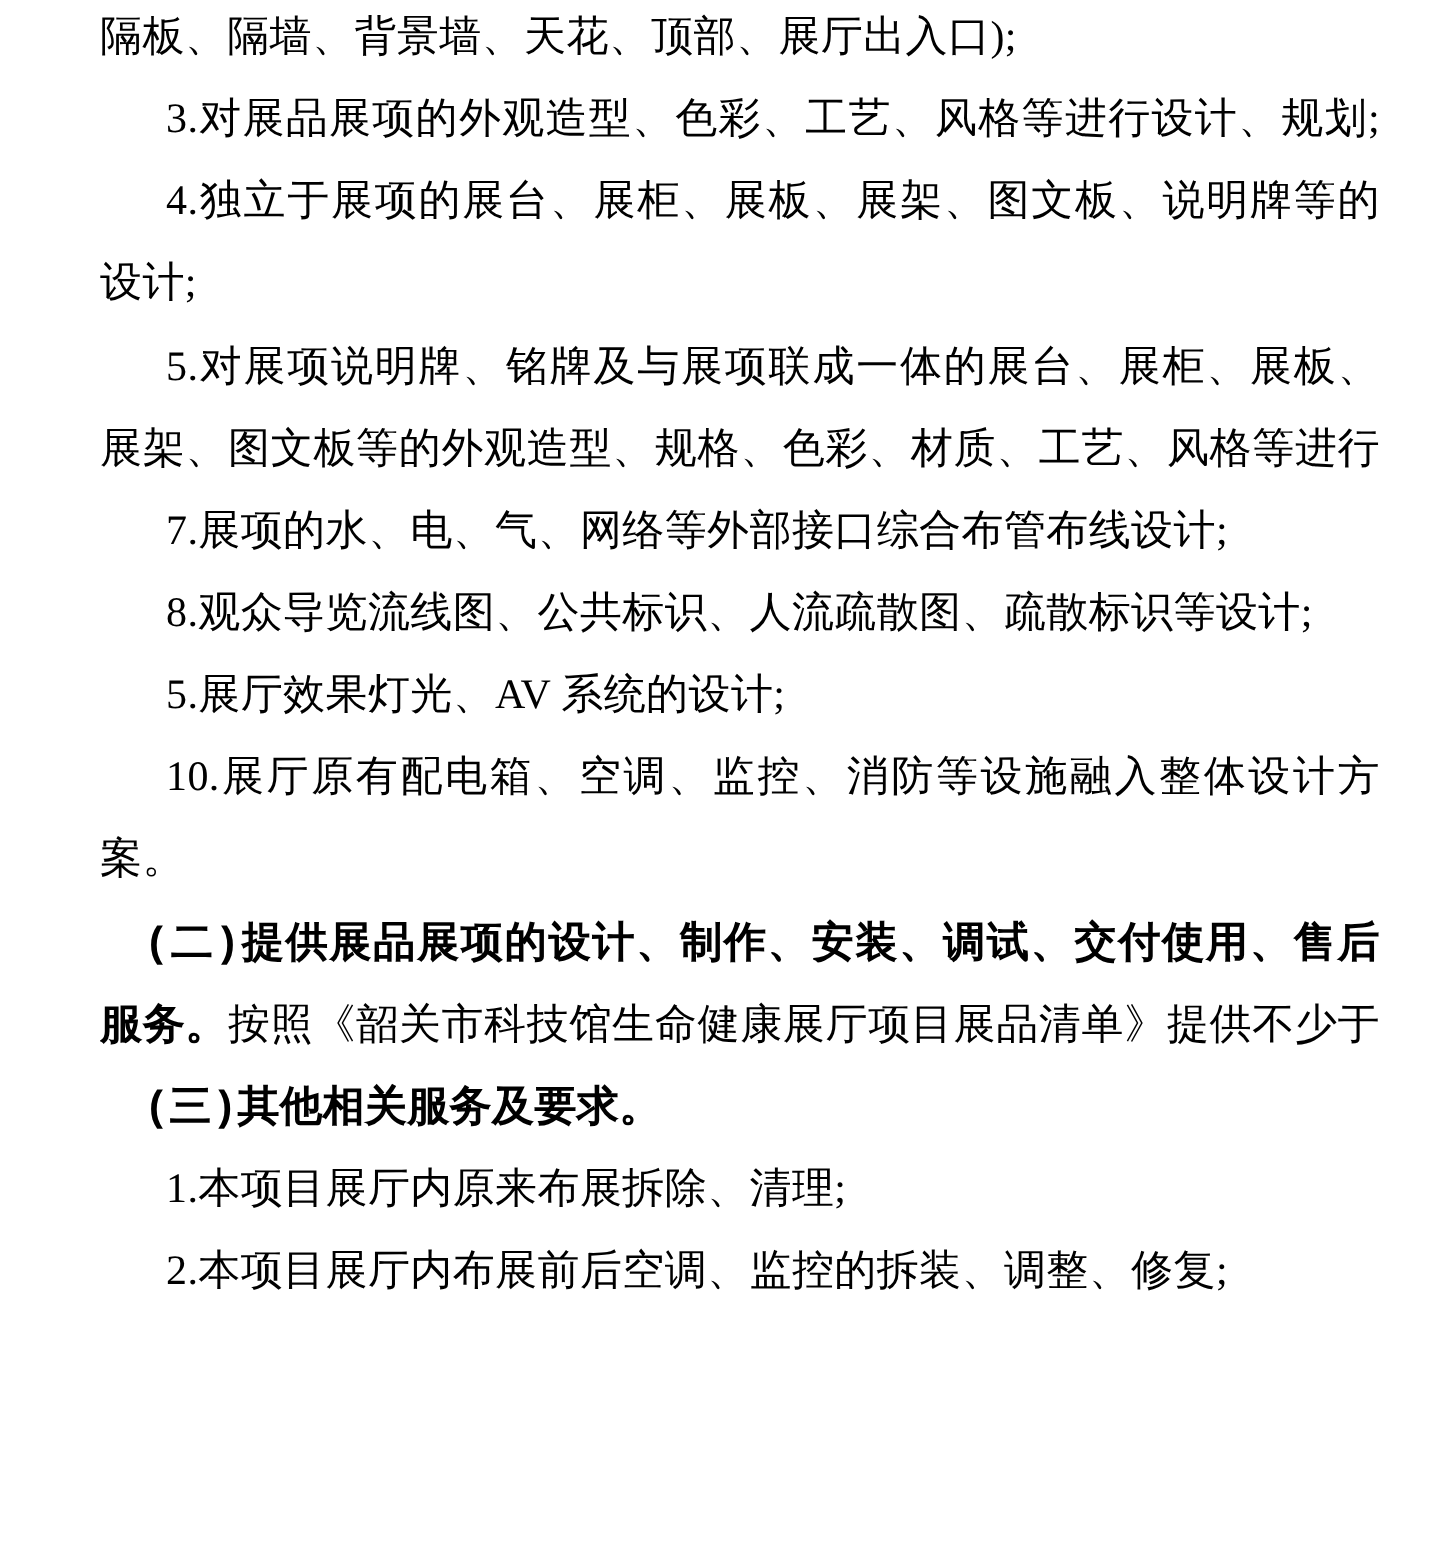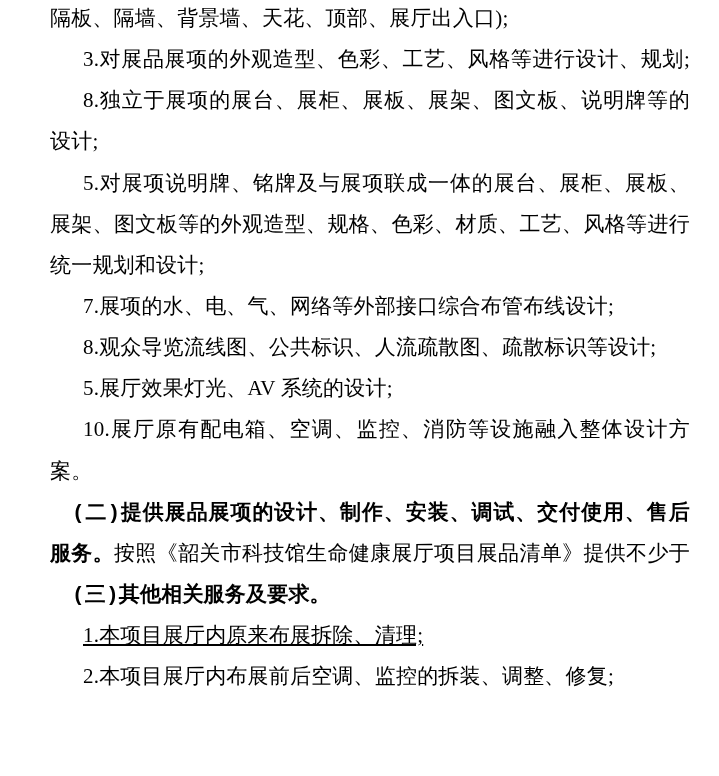--- a/index.html
+++ b/index.html
@@ -44,29 +44,28 @@
     font-weight: 700;
   }
 </style>
 </head>
 <body>
 
 <div class="page" style="background: rgb(255, 255, 255); color: rgb(0, 0, 0);">
   <div class="doc">
       <div class="line" style="padding-left: 0px;"><span class="seg">隔板、隔墙、背景墙、天花、顶部、展厅出入口);</span></div>
       <div class="line j" style="padding-left: 33px;"><span class="seg">3.对展品展项的外观造型、色彩、工艺、风格等进行设计、规划;</span></div>
-      <div class="line j" style="padding-left: 33px;"><span class="seg">8.独立于展项的展台、展柜、展板、展架、图文板、说明牌等的</span></div>
+      <div class="line j" style="padding-left: 33px;"><span class="seg">4.独立于展项的展台、展柜、展板、展架、图文板、说明牌等的</span></div>
       <div class="line" style="padding-left: 0px;"><span class="seg">设计;</span></div>
       <div class="line j" style="padding-left: 33px;"><span class="seg">5.对展项说明牌、铭牌及与展项联成一体的展台、展柜、展板、</span></div>
       <div class="line j" style="padding-left: 0px;"><span class="seg">展架、图文板等的外观造型、规格、色彩、材质、工艺、风格等进行</span></div>
-      <div class="line" style="padding-left: 0px;"><span class="seg">统一规划和设计;</span></div>
       <div class="line" style="padding-left: 33px;"><span class="seg">7.展项的水、电、气、网络等外部接口综合布管布线设计;</span></div>
       <div class="line" style="padding-left: 33px;"><span class="seg">8.观众导览流线图、公共标识、人流疏散图、疏散标识等设计;</span></div>
       <div class="line" style="padding-left: 33px;"><span class="seg">5.展厅效果灯光、AV 系统的设计;</span></div>
       <div class="line j" style="padding-left: 33px;"><span class="seg">10.展厅原有配电箱、空调、监控、消防等设施融入整体设计方</span></div>
       <div class="line" style="padding-left: 0px;"><span class="seg">案。</span></div>
       <div class="line j" style="padding-left: 22px;"><span class="seg b">(二)提供展品展项的设计、制作、安装、调试、交付使用、售后</span></div>
       <div class="line j" style="padding-left: 0px;"><span class="seg b">服务。</span><span class="seg">按照《韶关市科技馆生命健康展厅项目展品清单》提供不少于</span></div>
       <div class="line" style="padding-left: 22px;"><span class="seg b">(三)其他相关服务及要求。</span></div>
-      <div class="line" style="padding-left: 33px; text-decoration: underline;"><span class="seg">1.本项目展厅内原来布展拆除、清理;</span></div>
+      <div class="line" style="padding-left: 33px;"><span class="seg">1.本项目展厅内原来布展拆除、清理;</span></div>
       <div class="line" style="padding-left: 33px;"><span class="seg">2.本项目展厅内布展前后空调、监控的拆装、调整、修复;</span></div>
     </div>
 </div>
 
 </body></html>

